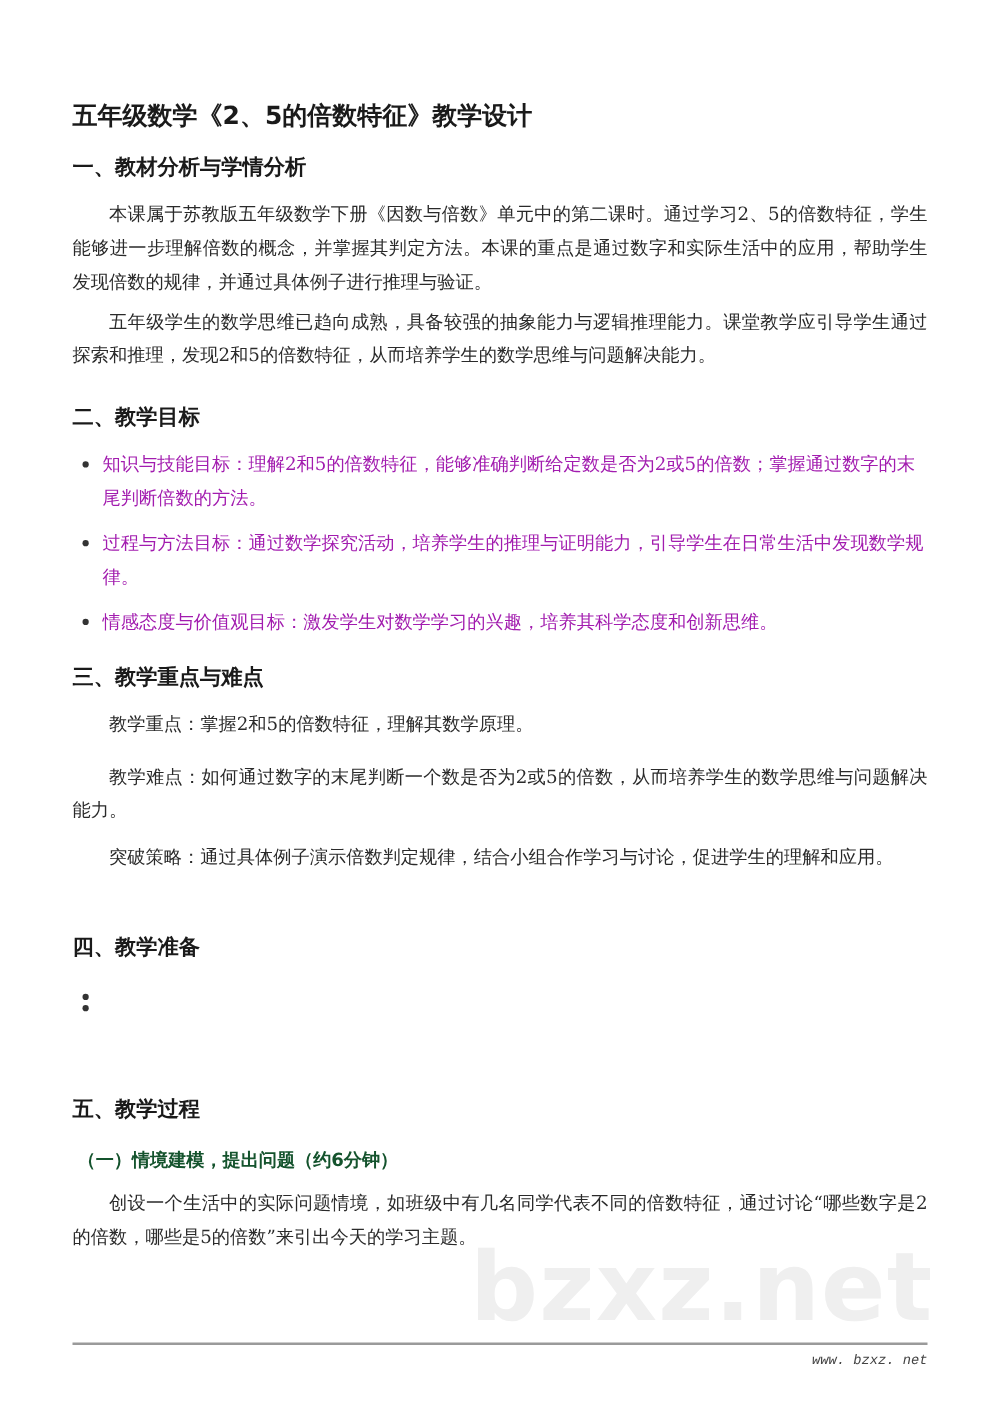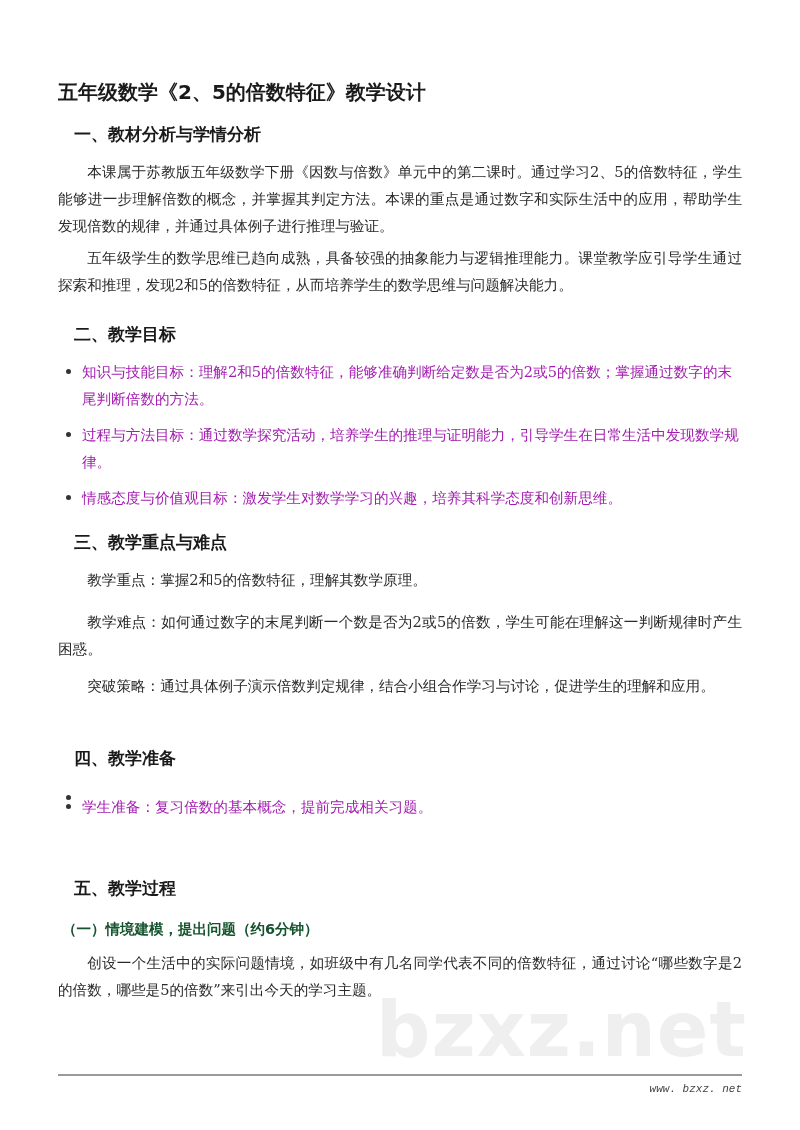--- a/index.html
+++ b/index.html
@@ -4,21 +4,21 @@
 <style>
   html, body { margin: 0; padding: 0; background: #ffffff; }
   body { width: 800px; height: 1130px; position: relative; overflow: hidden; color: #222; }
   .page { position: absolute; left: 58px; top: 0; width: 684px; }
   .title {
     position: absolute; left: 0; top: 62px; width: 684px; text-align: left;
     font-family: "DejaVu Sans", "Liberation Sans", sans-serif; font-weight: bold;
     font-size: 20px; line-height: 28px; color: #1a1a1a; margin-top: 16px;
   }
   .h2 {
-    position: absolute; left: 16px;
+    position: absolute; left: 0;
     font-family: "DejaVu Sans", "Liberation Sans", sans-serif; font-weight: bold;
     font-size: 17px; line-height: 24px; color: #1a1a1a;
   }
   .h3 {
     position: absolute; left: 4px;
     font-family: "DejaVu Sans", "Liberation Sans", sans-serif; font-weight: bold;
     font-size: 14.5px; line-height: 22px; color: #14532d;
   }
   .para {
     position: absolute; left: 0; width: 684px;
@@ -75,31 +75,30 @@
       <span>过程与方法目标：通过数学探究活动，培养学生的推理与证明能力，引导学生在日常生活中发现数学规律。</span>
     </li>
     <li>
       <span class="bullet"></span>
       <span>情感态度与价值观目标：激发学生对数学学习的兴趣，培养其科学态度和创新思维。</span>
     </li>
   </ul>
 
   <div class="h2" style="top:530px;">三、教学重点与难点</div>
   <p class="para" style="top:566px;">教学重点：掌握2和5的倍数特征，理解其数学原理。</p>
-  <p class="para" style="top:608px;">教学难点：如何通过数字的末尾判断一个数是否为2或5的倍数，学生可能在理解这一判断规律时产生困惑。</p>
+  <p class="para" style="top:608px;">教学难点：如何通过数字的末尾判断一个数是否为2或5的倍数，从而培养学生的数学思维与问题解决能力。</p>
   <p class="para" style="top:672px;">突破策略：通过具体例子演示倍数判定规律，结合小组合作学习与讨论，促进学生的理解和应用。</p>
 
   <div class="h2" style="top:746px;">四、教学准备</div>
   <ul class="list" style="top:784px;">
     <li>
       <span class="bullet"></span>
     </li>
     <li>
       <span class="bullet"></span>
-      <span>学生准备：复习倍数的基本概念，提前完成相关习题。</span>
     </li>
   </ul>
 
   <div class="h2" style="top:876px;">五、教学过程</div>
   <div class="h3" style="top:918px;">（一）情境建模，提出问题（约6分钟）</div>
   <p class="para" style="top:949px;">创设一个生活中的实际问题情境，如班级中有几名同学代表不同的倍数特征，通过讨论“哪些数字是2的倍数，哪些是5的倍数”来引出今天的学习主题。</p>
 </div>
 
 <div class="footer-line"></div>
 <div class="footer-url">www. bzxz. net</div>

